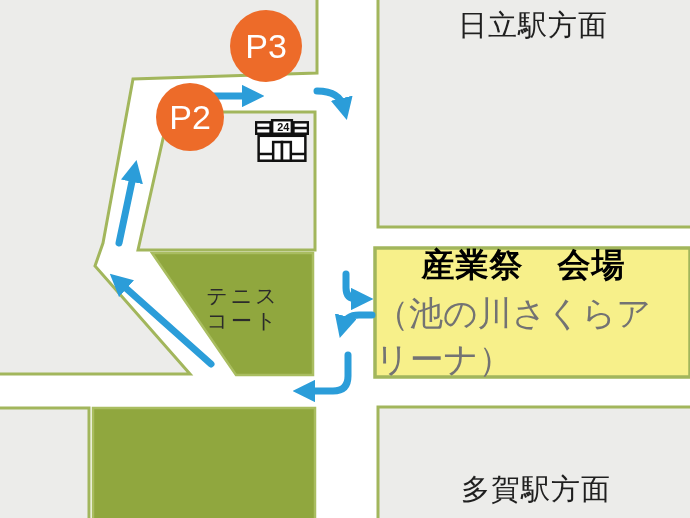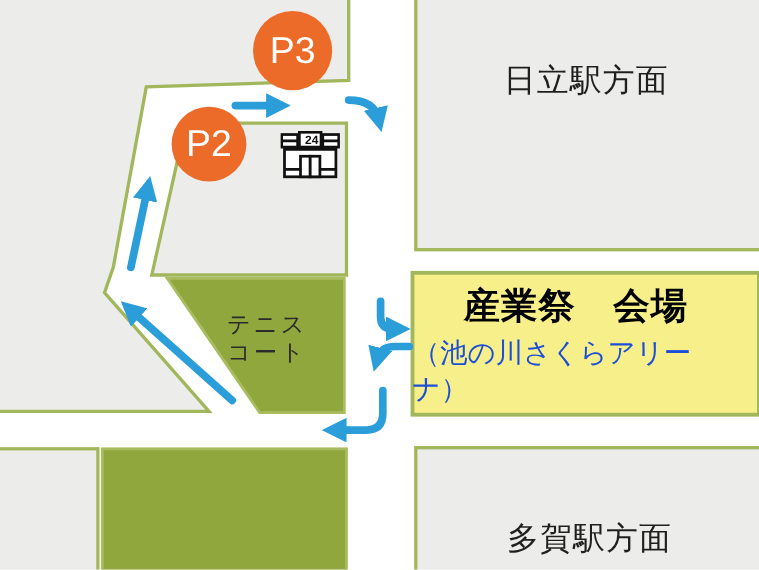--- a/index.html
+++ b/index.html
@@ -21,21 +21,21 @@
   .pin{
     position:absolute;border-radius:50%;background:var(--c-orange);
     display:flex;align-items:center;justify-content:center;
     color:#fff;font-weight:normal;font-size:34px;
   }
   #venue-box{
     position:absolute;left:375px;top:248px;width:297px;height:129px;
     display:flex;flex-direction:column;align-items:center;justify-content:center;gap:3px;
   }
   #venue-title{font-size:33px;font-weight:bold;color:#000;letter-spacing:1px;}
-  #venue-subtitle{font-size:25px;color:#1d4ed8;}
+  #venue-subtitle{font-size:34px;color:#737373;}
   .store-glyph{stroke:var(--c-icon_black);stroke-width:2.4;fill:#fff;}
   .store-line{stroke:var(--c-icon_black);stroke-width:2.4;}
   #store-sign-text{font-size:10.5px;font-weight:bold;fill:var(--c-icon_black);stroke:none;}
 </style>
 </head>
 <body>
 
 <div id="stage">
 
   <svg id="map-svg" width="690" height="518" viewBox="0 0 690 518">
@@ -72,28 +72,28 @@
     <text id="store-sign-text" x="21.5" y="11">24</text>
     <rect class="store-glyph" x="37" y="3" width="14" height="11"></rect>
     <line class="store-line" x1="37" y1="8.5" x2="51" y2="8.5"></line>
     <rect class="store-glyph" x="3.5" y="16" width="45" height="24"></rect>
     <rect class="store-glyph" x="17.5" y="22" width="8.5" height="18"></rect>
     <rect class="store-glyph" x="26" y="22" width="8.5" height="18"></rect>
     <line class="store-line" x1="3.5" y1="33.5" x2="17.5" y2="33.5"></line>
     <line class="store-line" x1="34.5" y1="33.5" x2="48.5" y2="33.5"></line>
   </svg>
 
-  <div class="pin" style="left:156px;top:97px;width:68px;height:68px;">
+  <div class="pin" style="left:156px;top:83px;width:68px;height:68px;">
     <span>P2</span>
   </div>
   <div class="pin" style="left:230px;top:10px;width:72px;height:72px;">
     <span>P3</span>
   </div>
 
-  <div class="label station" style="left:378px;top:6px;width:310px;margin-top:48px;">日立駅方面</div>
+  <div class="label station" style="left:378px;top:6px;width:310px;">日立駅方面</div>
 
   <div id="venue-box">
     <div id="venue-title">産業祭　会場</div>
     <div id="venue-subtitle">（池の川さくらアリーナ）</div>
   </div>
 
   <div class="label area-label" style="left:163px;top:283px;width:160px;">テニス
 コート</div>
 
 

